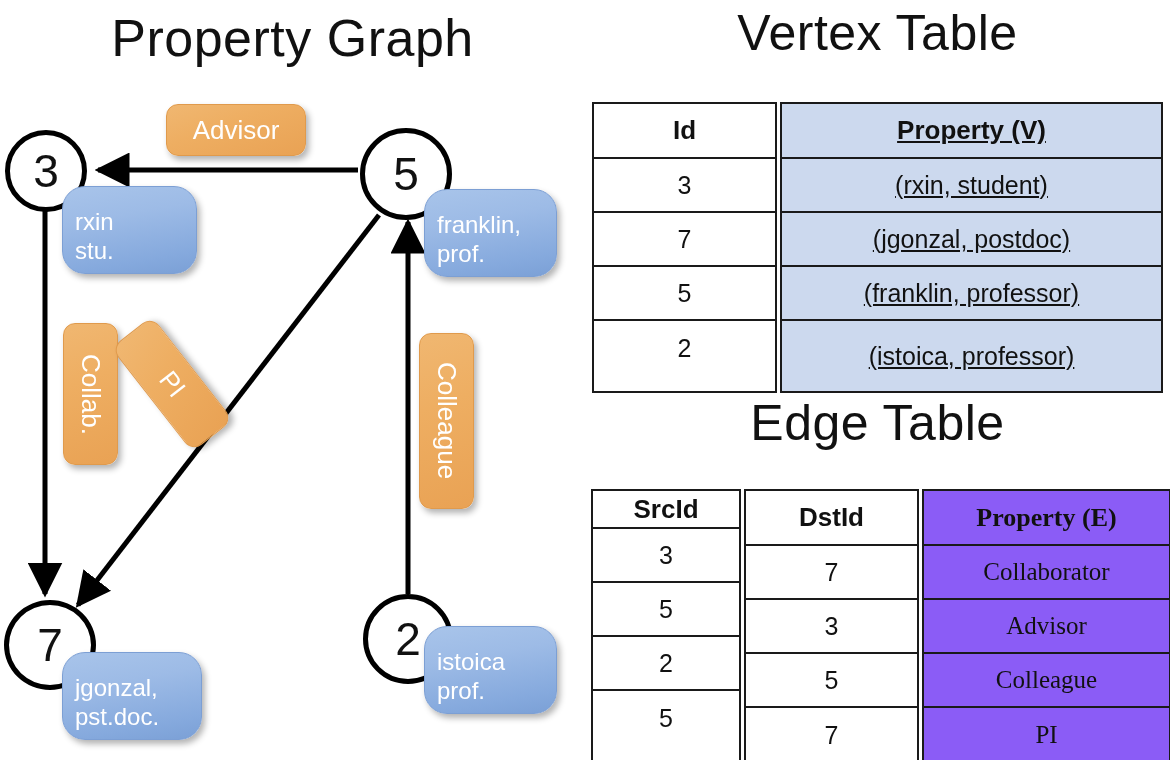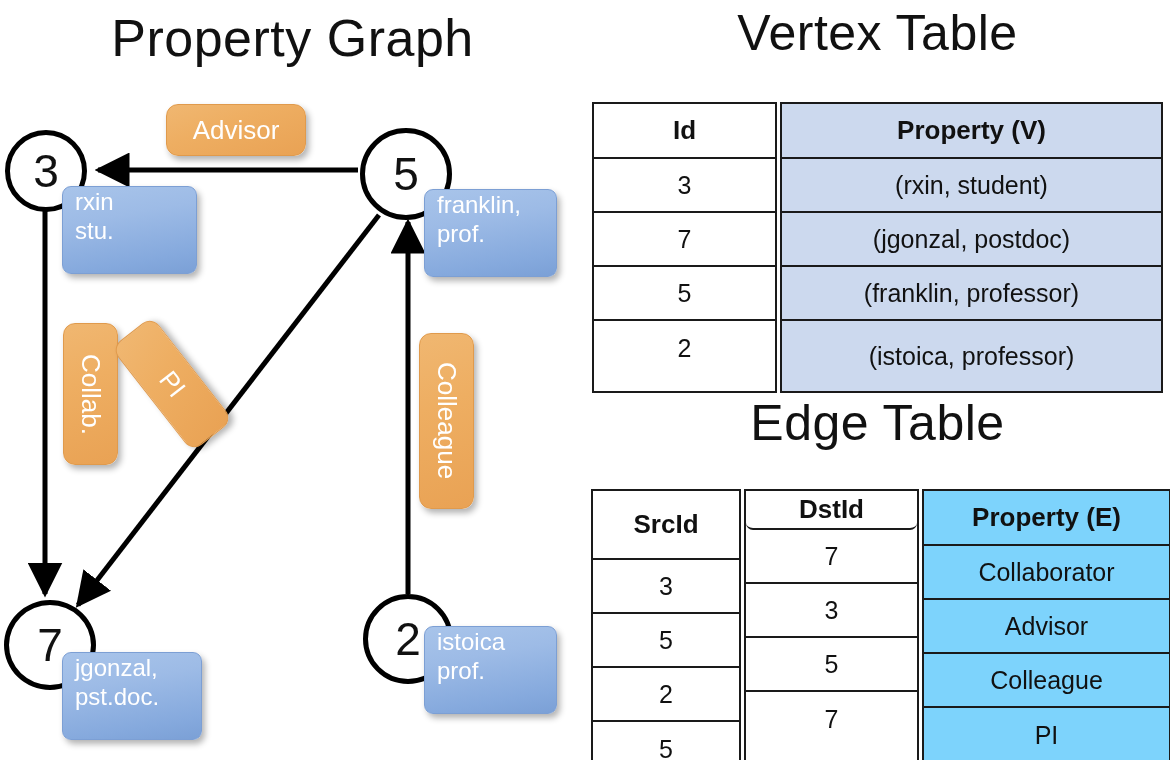--- a/index.html
+++ b/index.html
@@ -37,28 +37,28 @@
     border-radius:50%;
     background:#fff;
     box-sizing:border-box;
     display:flex;align-items:center;justify-content:center;
     font-size:46px;font-weight:300;color:#111;
     z-index:3;
   }
 
   .bluebox{
     position:absolute;
-    border-radius:9px;
+    border-radius:23px;
     background:linear-gradient(170deg,#a8c4ea 0%,#9dbbe6 35%,#85a9dd 80%,#7ba0d6 100%);
     border:1px solid #7c9fd4;
     box-shadow:3px 4px 6px rgba(0,0,0,.30);
     color:#ffffff;
     font-size:24px;
     line-height:1.22;
-    padding:0 12px;
+    padding:20px 12px;
     box-sizing:border-box;
     z-index:4;
   }
 
   .orangebox{
     position:absolute;
     border-radius:12px;
     background:linear-gradient(160deg,#f0b771 0%,#eeae62 40%,#e9a254 100%);
     border:1px solid #e09a4c;
     box-shadow:3px 4px 6px rgba(0,0,0,.30);
@@ -75,22 +75,22 @@
   .col{display:flex;flex-direction:column;border:2px solid #1a1a1a;box-sizing:border-box;}
   .col + .col{margin-left:3px;}
   .cell{
     display:flex;align-items:center;justify-content:center;
     box-sizing:border-box;
     font-size:25px;font-weight:300;color:#111;
     border-bottom:2px solid #1a1a1a;
   }
   .cell:last-child{border-bottom:none;}
   .cell.head{font-weight:bold;font-size:26px;}
-  .fill-blue{background:#ccd9ee;}
-  .fill-orange{background:#7dd3fc;}
+  .fill-blue{background:#ccd9ee;text-decoration:underline;}
+  .fill-orange{background:#8b5cf6;font-family:Liberation Serif, serif;}
   .fill-white{background:#ffffff;}
 </style>
 </head>
 <body>
 
 <div class="stage">
 
   <div class="title" id="pg-title">Property Graph</div>
   <div class="title" id="vt-title">Vertex Table</div>
   <div class="title" id="et-title">Edge Table</div>
@@ -175,28 +175,28 @@
       <div class="cell head fill-blue" style="height:55px;">Property (V)</div>
       <div class="cell fill-blue" style="height:54px;">(rxin, student)</div>
       <div class="cell fill-blue" style="height:54px;">(jgonzal, postdoc)</div>
       <div class="cell fill-blue" style="height:54px;">(franklin, professor)</div>
       <div class="cell fill-blue" style="height:70px;">(istoica, professor)</div>
     </div>
   </div>
 
   <div class="tbl" style="left:591px;top:489px;">
     <div class="col" style="width:150px;">
-      <div class="cell head fill-white" style="height:69px;">SrcId</div>
+      <div class="cell head fill-white" style="height:38px;">SrcId</div>
       <div class="cell fill-white" style="height:54px;">3</div>
       <div class="cell fill-white" style="height:54px;">5</div>
       <div class="cell fill-white" style="height:54px;">2</div>
       <div class="cell fill-white" style="height:54px;">5</div>
     </div>
     <div class="col" style="width:175px;">
-      <div class="cell head fill-white" style="height:39px;border-radius:7px;">DstId</div>
+      <div class="cell head fill-white" style="height:55px;">DstId</div>
       <div class="cell fill-white" style="height:54px;">7</div>
       <div class="cell fill-white" style="height:54px;">3</div>
       <div class="cell fill-white" style="height:54px;">5</div>
       <div class="cell fill-white" style="height:54px;">7</div>
     </div>
     <div class="col" style="width:249px;">
       <div class="cell head fill-orange" style="height:55px;">Property (E)</div>
       <div class="cell fill-orange" style="height:54px;">Collaborator</div>
       <div class="cell fill-orange" style="height:54px;">Advisor</div>
       <div class="cell fill-orange" style="height:54px;">Colleague</div>

